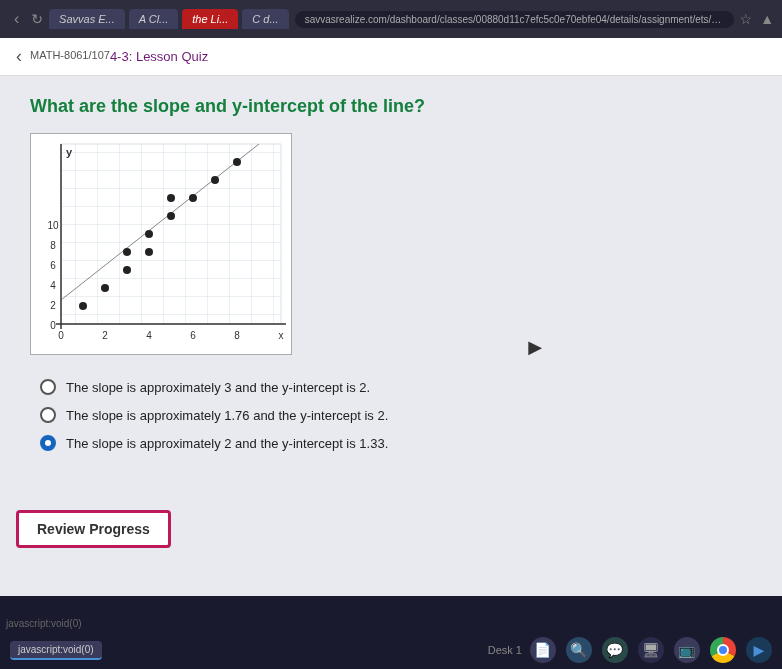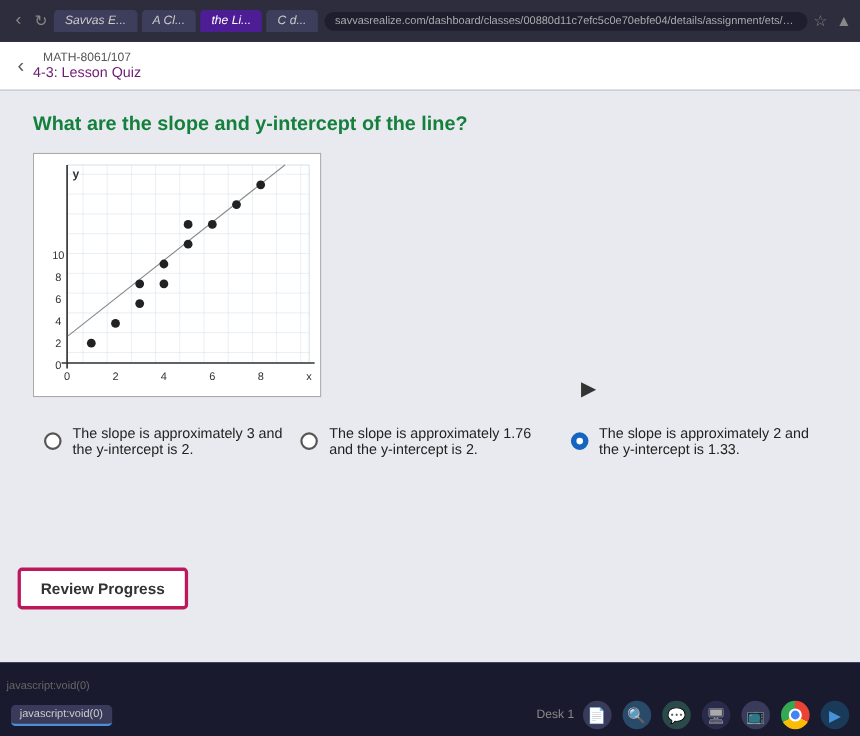--- a/index.html
+++ b/index.html
@@ -46,21 +46,21 @@
       padding: 4px 10px;
       color: #ccc;
       font-size: 11px;
       white-space: nowrap;
       max-width: 140px;
       overflow: hidden;
       text-overflow: ellipsis;
       font-style: italic;
     }
     .browser-tab.active {
-      background: #4c1d95;
+      background: #b91c1c;
       color: #fff;
     }
     .url-bar {
       background: #1e1e2e;
       border-radius: 12px;
       padding: 3px 10px;
       color: #aaa;
       font-size: 10px;
       flex: 2;
       white-space: nowrap;
@@ -83,22 +83,21 @@
       align-items: center;
       gap: 8px;
     }
     .back-arrow {
       color: #555;
       font-size: 18px;
       cursor: pointer;
     }
     .header-info {
       display: flex;
-      flex-direction: column;
-      align-items: center;
+      flex-direction: row;
     }
     .course-code {
       font-size: 11px;
       color: #555;
       font-weight: 500;
     }
     .lesson-title {
       font-size: 13px;
       color: #701a75;
       font-weight: normal;
@@ -128,21 +127,21 @@
       margin-bottom: 20px;
     }
 
     .graph-canvas {
       display: block;
     }
 
     
     .answer-choices {
       display: flex;
-      flex-direction: row;
+      flex-direction: column;
       gap: 12px;
       margin-left: 10px;
     }
     .answer-choice {
       display: flex;
       align-items: center;
       gap: 10px;
       cursor: pointer;
     }
     .radio-outer {

